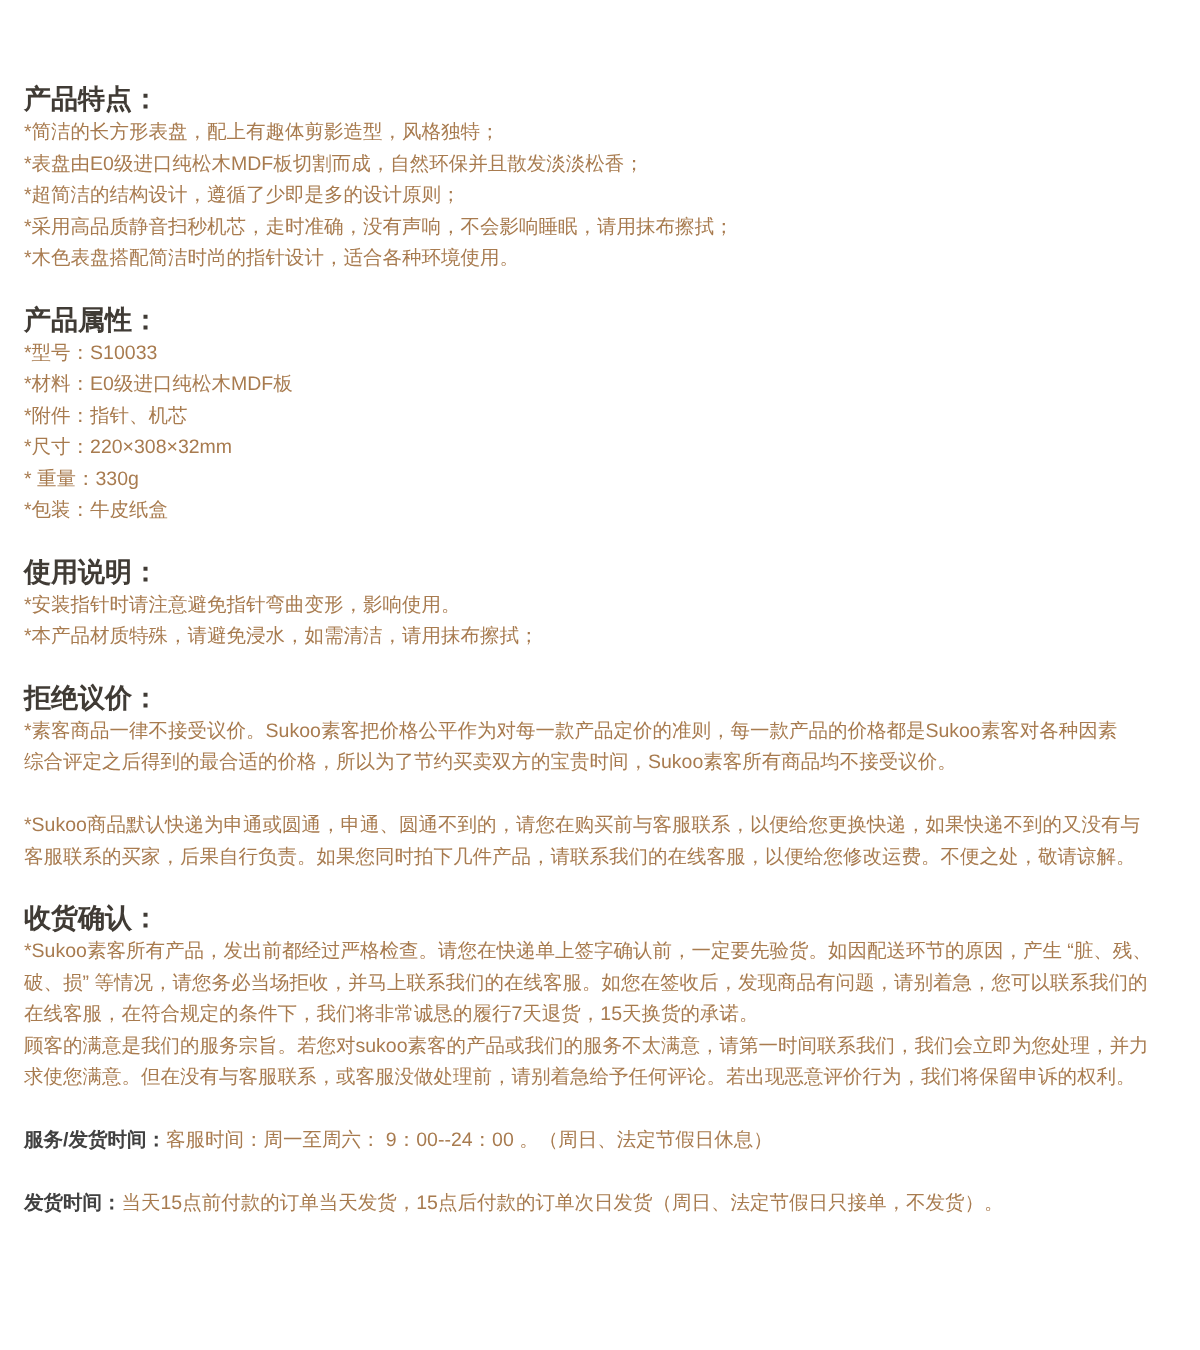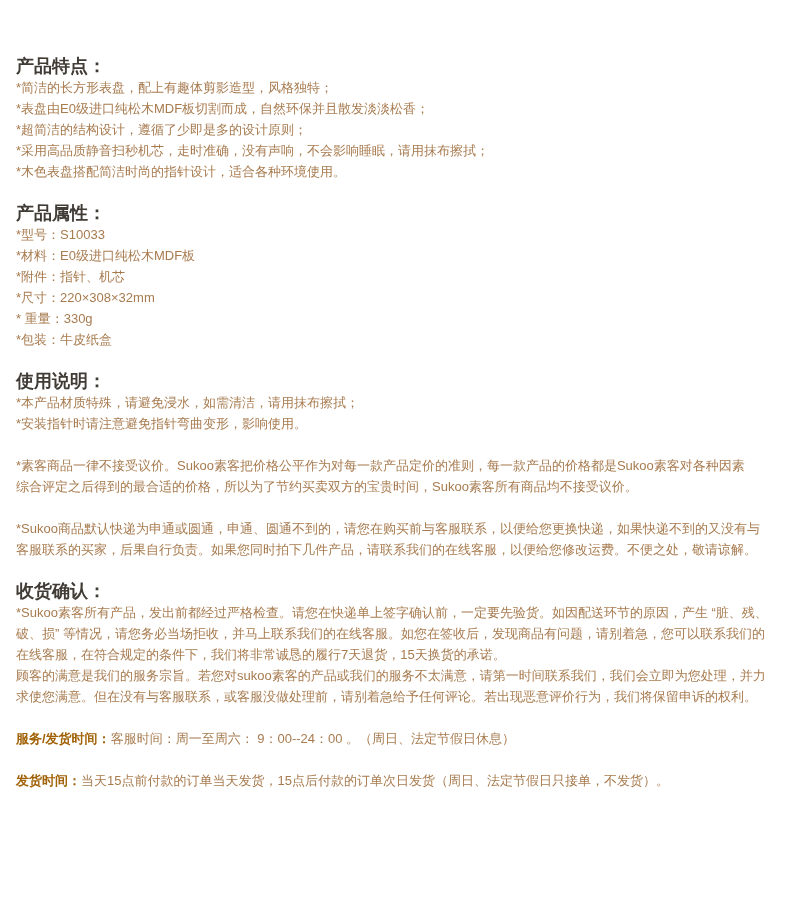--- a/index.html
+++ b/index.html
@@ -29,21 +29,21 @@
     line-height: 21px;
     color: #403b35;
   }
   .ln {
     color: #a87b4f;
     line-height: 21px;
     white-space: nowrap;
   }
   .inline-label {
     font-weight: bold;
-    color: #a16207;
+    color: #404040;
   }
   .u-word {
   }
 </style>
 </head>
 <body>
 
 <div class="page">
 
   <div class="section">
@@ -60,25 +60,26 @@
     <div class="ln">*型号：S10033</div>
     <div class="ln">*材料：E0级进口纯松木MDF板</div>
     <div class="ln">*附件：指针、机芯</div>
     <div class="ln">*尺寸：220×308×32mm</div>
     <div class="ln"><span>* </span><span class="u-word">重量</span><span>：330g</span></div>
     <div class="ln">*包装：牛皮纸盒</div>
   </div>
 
   <div class="section">
     <h3 class="heading">使用说明：</h3>
+    <div class="ln">*安装指针时请注意避免指针弯曲变形，影响使用。</div>
     <div class="ln">*本产品材质特殊，请避免浸水，如需清洁，请用抹布擦拭；</div>
-    <div class="ln">*安装指针时请注意避免指针弯曲变形，影响使用。</div>
   </div>
 
   <div class="section">
+    <h3 class="heading">拒绝议价：</h3>
     <div class="ln">*素客商品一律不接受议价。Sukoo素客把价格公平作为对每一款产品定价的准则，每一款产品的价格都是Sukoo素客对各种因素</div>
     <div class="ln">综合评定之后得到的最合适的价格，所以为了节约买卖双方的宝贵时间，Sukoo素客所有商品均不接受议价。</div>
   </div>
 
   <div class="section">
     <div class="ln">*Sukoo商品默认快递为申通或圆通，申通、圆通不到的，请您在购买前与客服联系，以便给您更换快递，如果快递不到的又没有与</div>
     <div class="ln">客服联系的买家，后果自行负责。如果您同时拍下几件产品，请联系我们的在线客服，以便给您修改运费。不便之处，敬请谅解。</div>
   </div>
 
   <div class="section">

